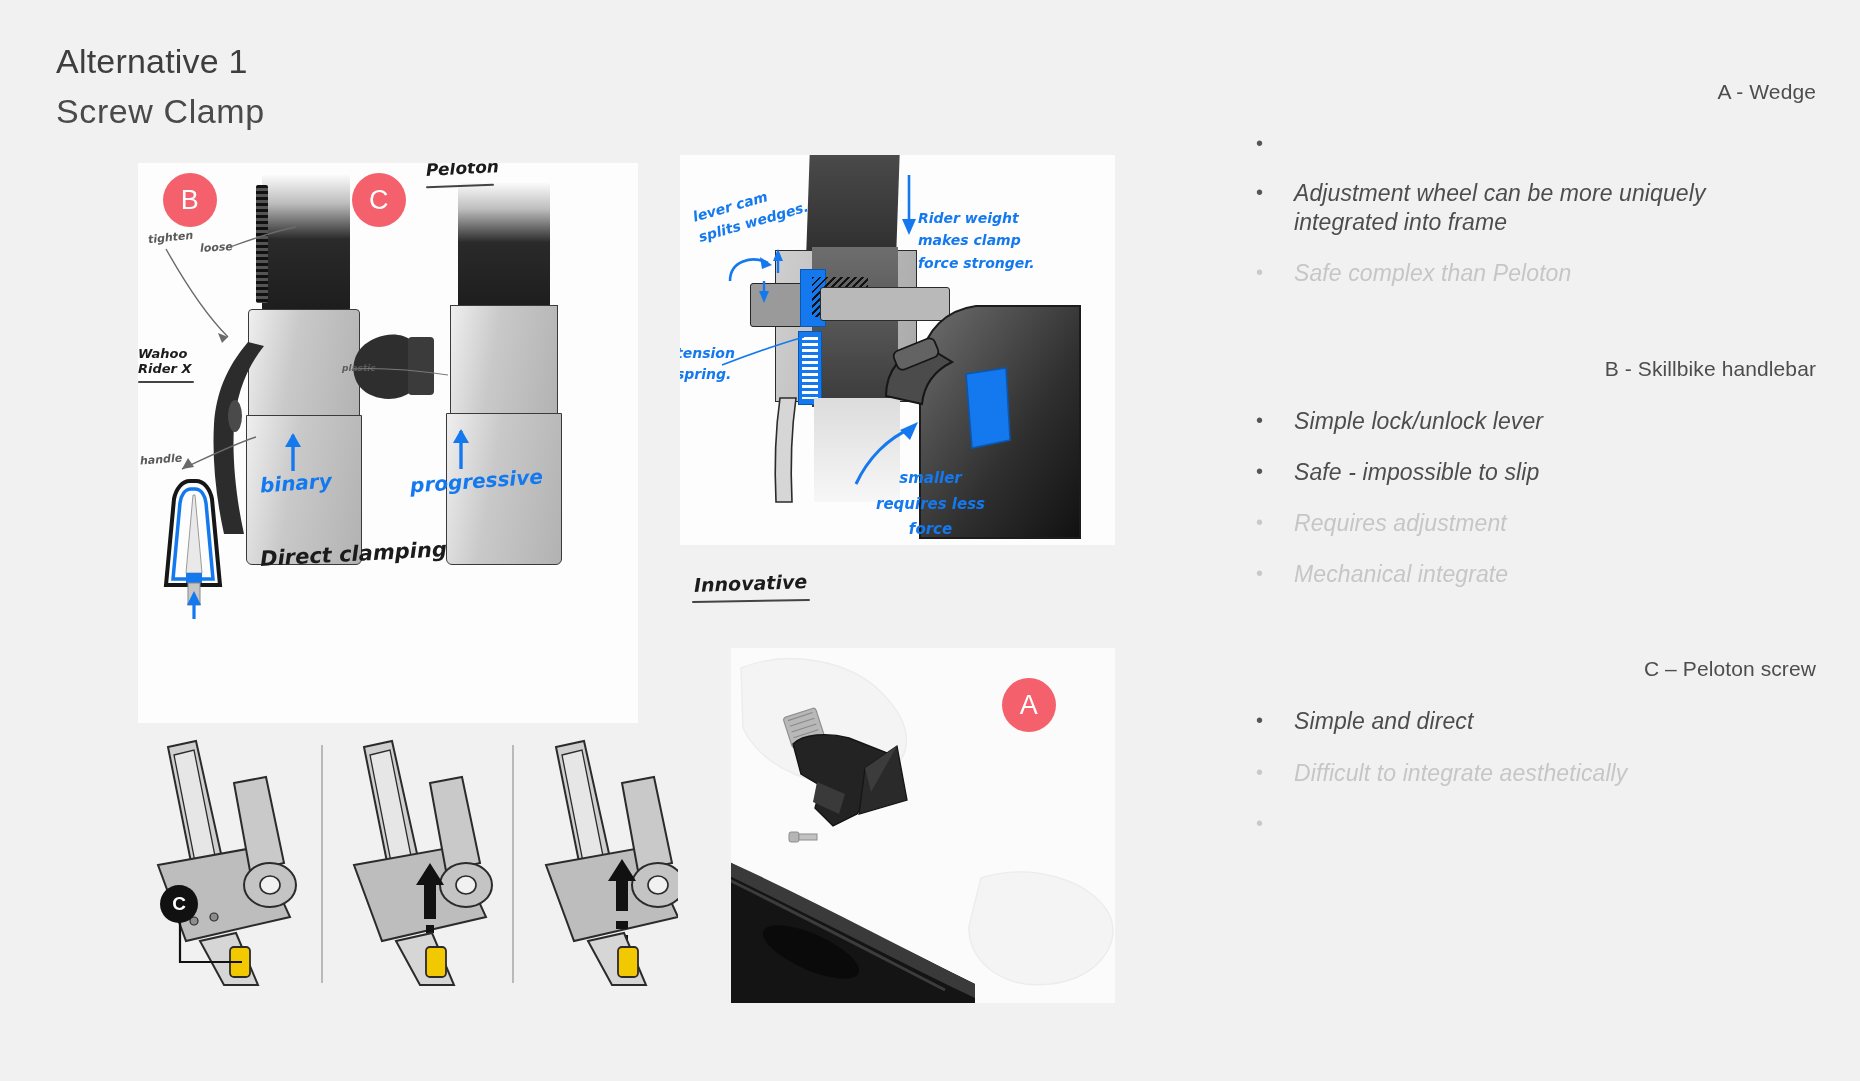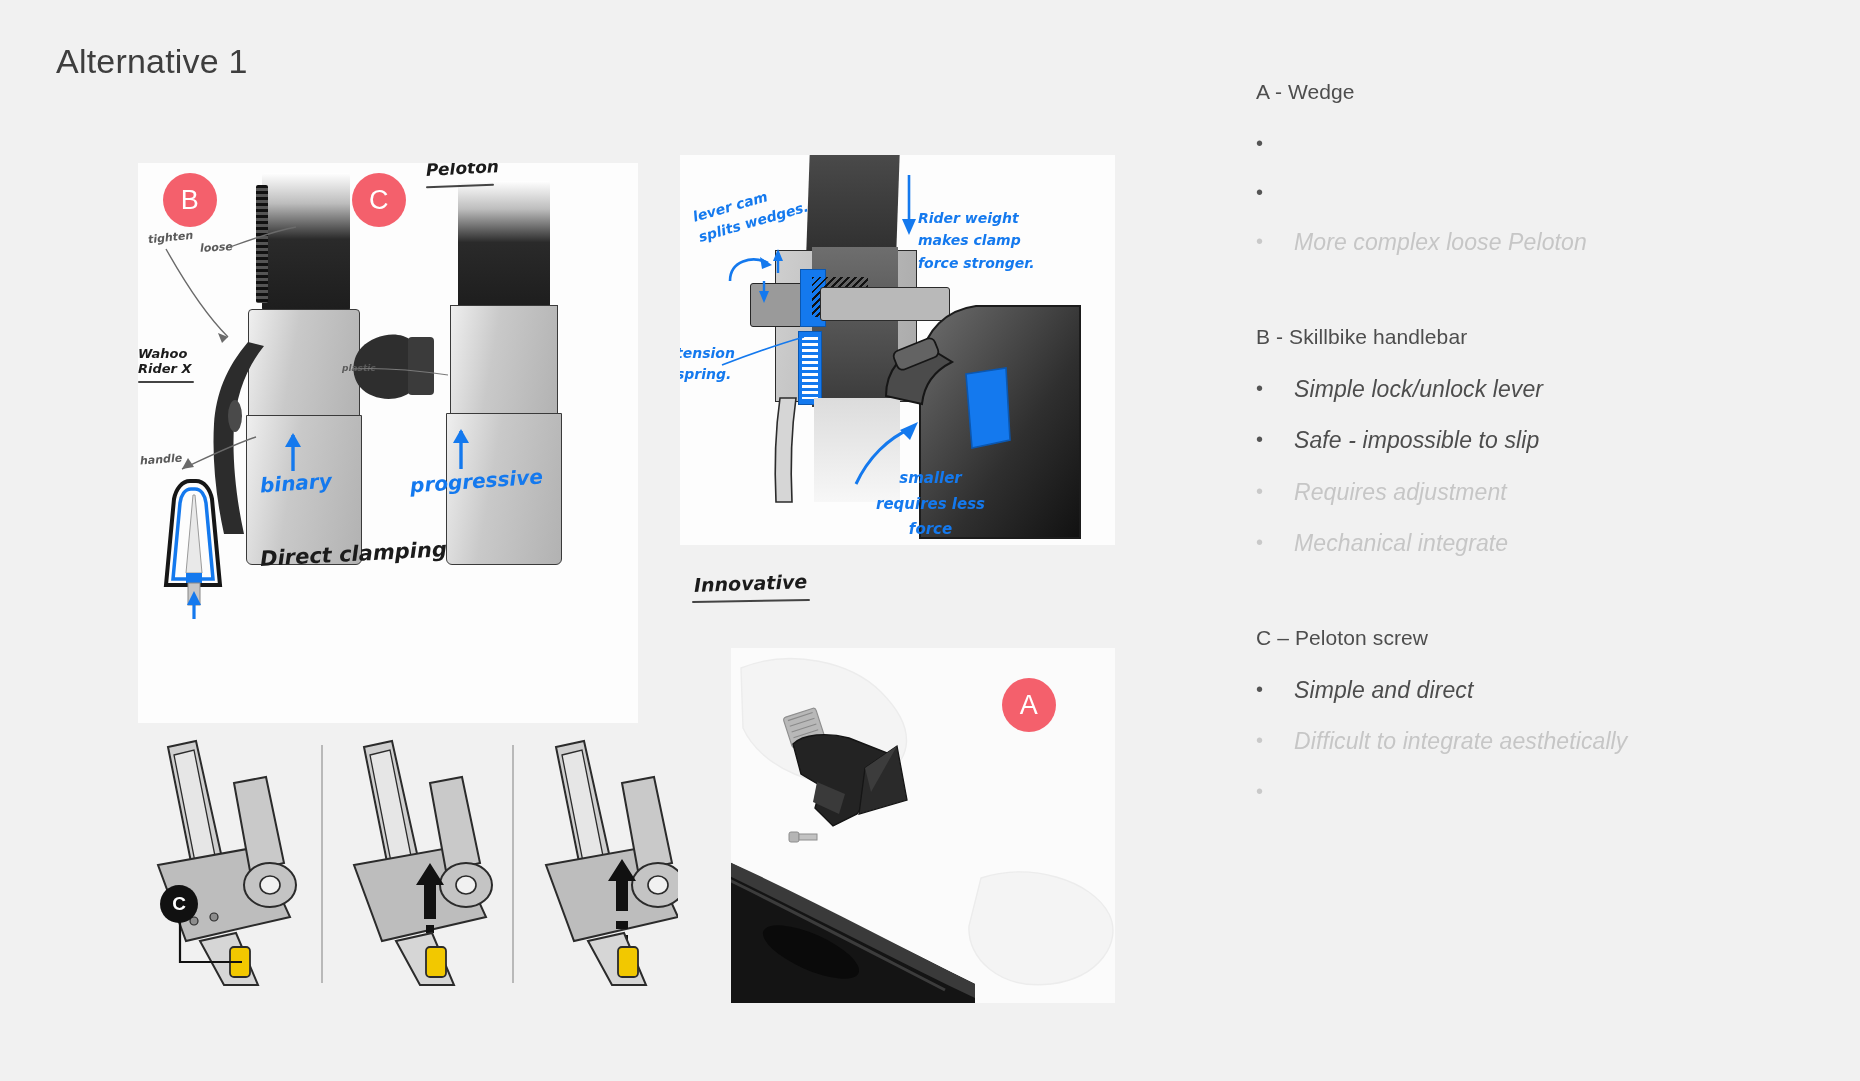--- a/index.html
+++ b/index.html
@@ -56,21 +56,21 @@
   .hand-gray { color: #5a5a5a; font-weight: 700; }
   .underline-sketch {
     position: absolute; height: 2px; background: #444;
     border-radius: 2px;
   }
 
   
   #text-col { position: absolute; left: 1256px; top: 80px; width: 560px; }
   .sect-head {
     font-size: 21px; color: #4d4d4d; font-weight: 400;
-    margin-bottom: 26px; letter-spacing: .1px;
+    margin-bottom: 26px; letter-spacing: .1px; text-align: right;
   }
   .sect-head .misspelled {
     text-decoration-color: #e04b4b;
     text-decoration-style: wavy;
     text-decoration-thickness: 1px;
     text-underline-offset: 3px;
   }
   .bullet-row { display: flex; margin-bottom: 22px; }
   .bullet-dot {
     width: 38px; flex: 0 0 38px;
@@ -98,20 +98,21 @@
   }
   svg { display: block; overflow: visible; }
 </style>
 </head>
 <body>
 
 <div id="slide">
 
   <div id="title-block">
     <div id="title-line1">Alternative 1</div>
+    <div id="title-line2">Screw Clamp</div>
   </div>
 
   <div class="panel" style="left:138px; top:163px; width:500px; height:560px;">
 
     <div class="grip-dark" style="left:124px; top:10px; width:88px; height:138px; border-radius:3px;"></div>
     <div class="art" style="left:118px; top:22px; width:12px; height:118px; background:repeating-linear-gradient(180deg,#111 0 3px,#555 3px 6px); border-radius:2px;"></div>
     <div class="grip-light" style="left:110px; top:146px; width:112px; height:118px; border-radius:4px 4px 0 0;"></div>
     <div class="grip-light" style="left:108px; top:252px; width:116px; height:150px; border-radius:0 0 6px 6px;"></div>
     <svg class="art" style="left:52px; top:175px;" width="80" height="210">
       <path d="M58 4 C36 30 26 56 24 86 C22 120 26 160 34 196 L54 196 C46 160 42 120 44 88 C46 58 56 30 74 8 Z" fill="#2c2c2c"></path>
@@ -354,24 +355,25 @@
   <div id="text-col">
 
     <div>
       <div class="sect-head"><span>A - </span><span class="misspelled"></span><span>Wedge</span></div>
 
       <div class="bullet-row pro">
         <div class="bullet-dot">•</div>
       </div>
       <div class="bullet-row pro">
         <div class="bullet-dot">•</div>
+        <div class="bullet-text">Adjustment wheel can be more uniquely integrated into frame</div>
       </div>
       <div class="bullet-row con">
         <div class="bullet-dot">•</div>
-        <div class="bullet-text">More complex loose Peloton</div>
+        <div class="bullet-text">Safe complex than Peloton</div>
       </div>
     </div>
 
     <div class="sect-gap"></div>
 
     <div>
       <div class="sect-head"><span>B - </span><span class="misspelled">Skillbike</span><span> handlebar</span></div>
 
       <div class="bullet-row pro">
         <div class="bullet-dot">•</div>

